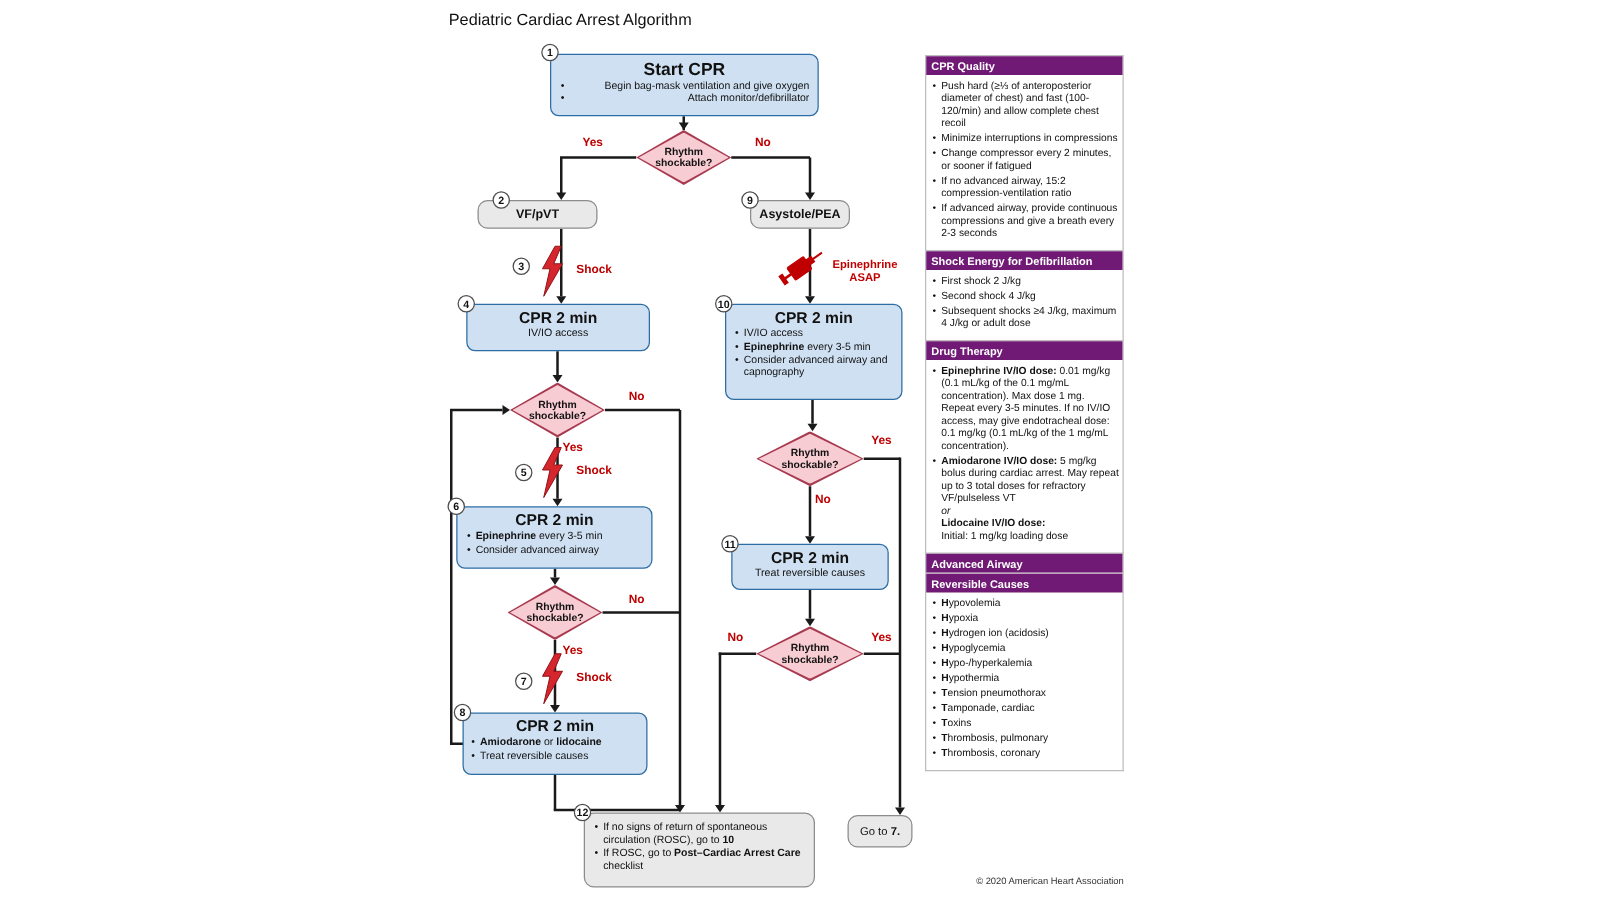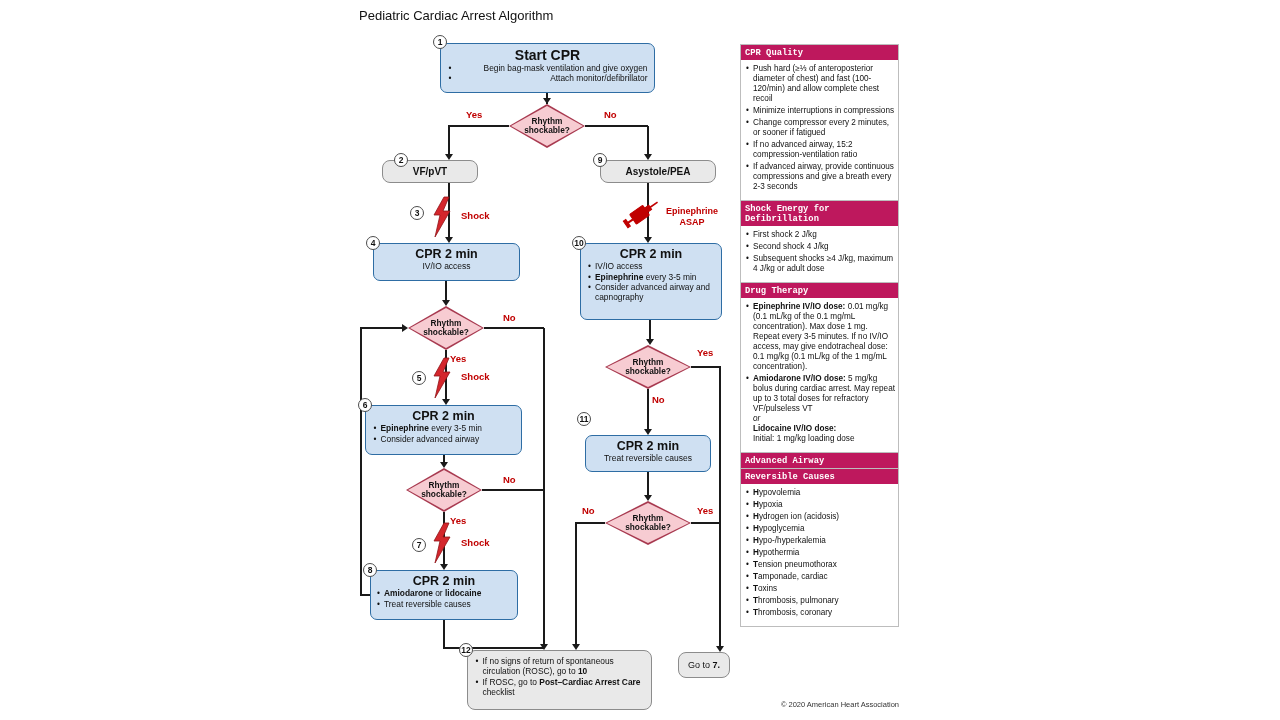--- a/index.html
+++ b/index.html
@@ -23,21 +23,21 @@
   .diamond .d-inner { position:absolute; left:2px; top:2px; right:2px; bottom:2px; background:#f7ccd2; clip-path:polygon(50% 0,100% 50%,50% 100%,0 50%); }
   .diamond .d-text { position:absolute; inset:0; display:flex; align-items:center; justify-content:center; text-align:center; font-size:8.3px; font-weight:bold; line-height:1.1; }
   .diamond .d-text span { width:54px; }
   .numc { width:14px; height:14px; border-radius:50%; background:#fff; border:1.3px solid #4d4d4d; font-size:8.5px; font-weight:bold; display:flex; align-items:center; justify-content:center; z-index:5; }
   .redlab { color:#c00000; font-weight:bold; font-size:9.5px; }
   .b { font-weight:bold; }
   .i { font-style:italic; }
   .blk { display:block; }
   .sidebar { position:absolute; left:740px; top:44px; width:159px; }
   .sb-section { border:0.5px solid #bdbdbd; border-top:none; background:#fff; }
-  .sb-header { background:#be185d; color:#fff; font-weight:bold; font-size:8.8px; padding:2.5px 4px;font-family:Liberation Mono, monospace; }
+  .sb-header { background:#701a75; color:#fff; font-weight:bold; font-size:8.8px; padding:2.5px 4px; }
   .sb-body { padding:4px 3px 6px 4px; }
   .sb-body ul { list-style:none; }
   .sb-body li { font-size:8.2px; line-height:1.22; padding-left:8px; position:relative; margin-bottom:2px; }
   .sb-body li::before { content:"\2022"; position:absolute; left:1px; }
   .footer { font-size:7.5px; color:#333; }
   .epi-lab { color:#c00000; font-weight:bold; font-size:9px; text-align:center; line-height:1.2; }
 </style>
 </head>
 <body>
 
@@ -114,21 +114,21 @@
     <div class="d-inner"></div>
     <div class="d-text">
         <span>Rhythm shockable?</span>
       </div>
   </div>
 
   <div class="graybox pill abs" style="left:382px;top:160px;width:96px;height:23px;">
       <span>VF/pVT</span>
     </div>
   <div class="numc abs" style="left:394px;top:153px;">2</div>
-  <div class="graybox pill abs" style="left:600px;top:160px;width:116px;height:23px;">
+  <div class="graybox pill abs" style="left:600px;top:160px;width:80px;height:23px;">
       <span>Asystole/PEA</span>
     </div>
   <div class="numc abs" style="left:593px;top:153px;">9</div>
 
   <div class="abs" style="left:431px;top:196px;width:22px;height:42px;z-index:4;">
     <svg width="22" height="42" viewBox="0 0 22 40">
         <path d="M13 0 L3 18 L9 18 L4 40 L19 14 L12 14 L18 0 Z" fill="#d4262c" stroke="#8f1418" stroke-width="0.8"></path>
       </svg>
   </div>
   <div class="redlab abs" style="left:461px;top:210px;">Shock</div>
@@ -225,21 +225,21 @@
     <div class="d-inner"></div>
     <div class="d-text">
         <span>Rhythm shockable?</span>
       </div>
   </div>
 
   <div class="bluebox abs" style="left:585px;top:435px;width:126px;height:37px;">
     <div class="bt">CPR 2 min</div>
     <div class="btxt">Treat reversible causes</div>
   </div>
-  <div class="numc abs" style="left:577px;top:412px;">11</div>
+  <div class="numc abs" style="left:577px;top:428px;">11</div>
 
   <div class="diamond abs" style="left:605px;top:501px;width:86px;height:44px;">
     <div class="d-outer"></div>
     <div class="d-inner"></div>
     <div class="d-text">
         <span>Rhythm shockable?</span>
       </div>
   </div>
 
   <div class="graybox abs" style="left:467px;top:650px;width:185px;height:60px;padding:5px 6px;">

